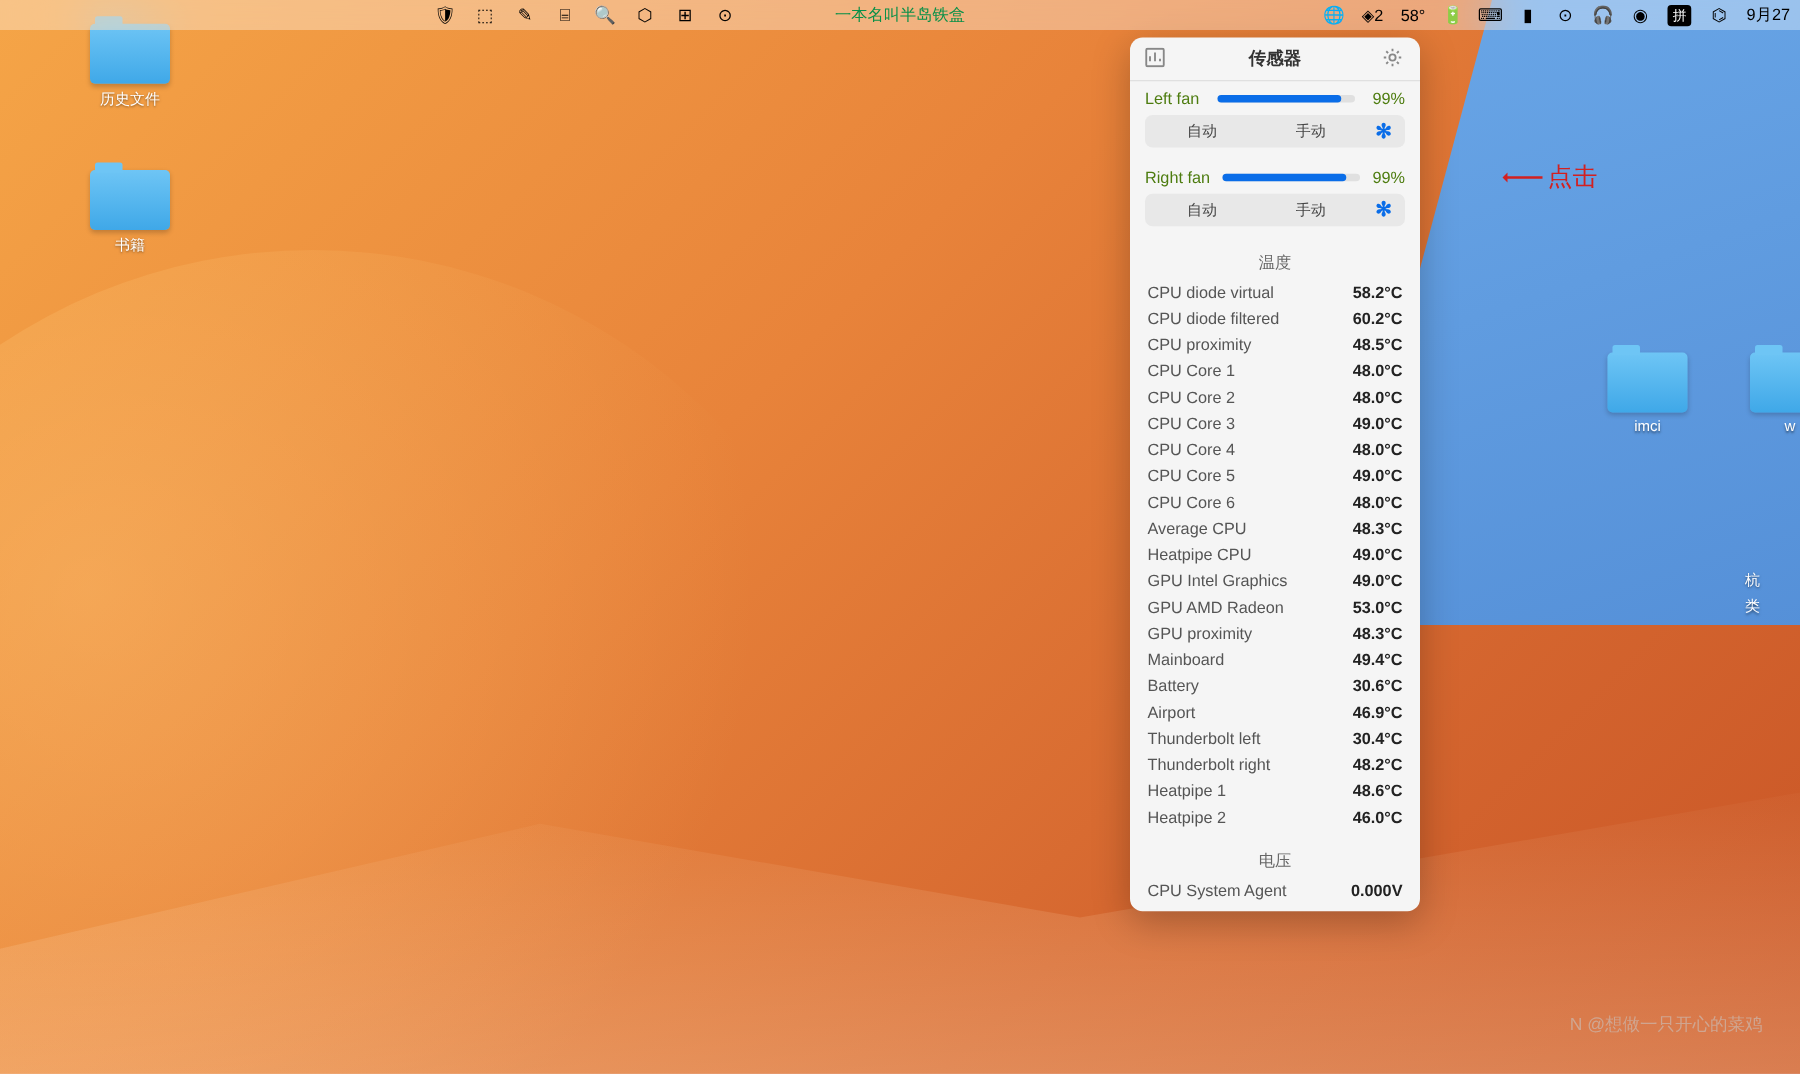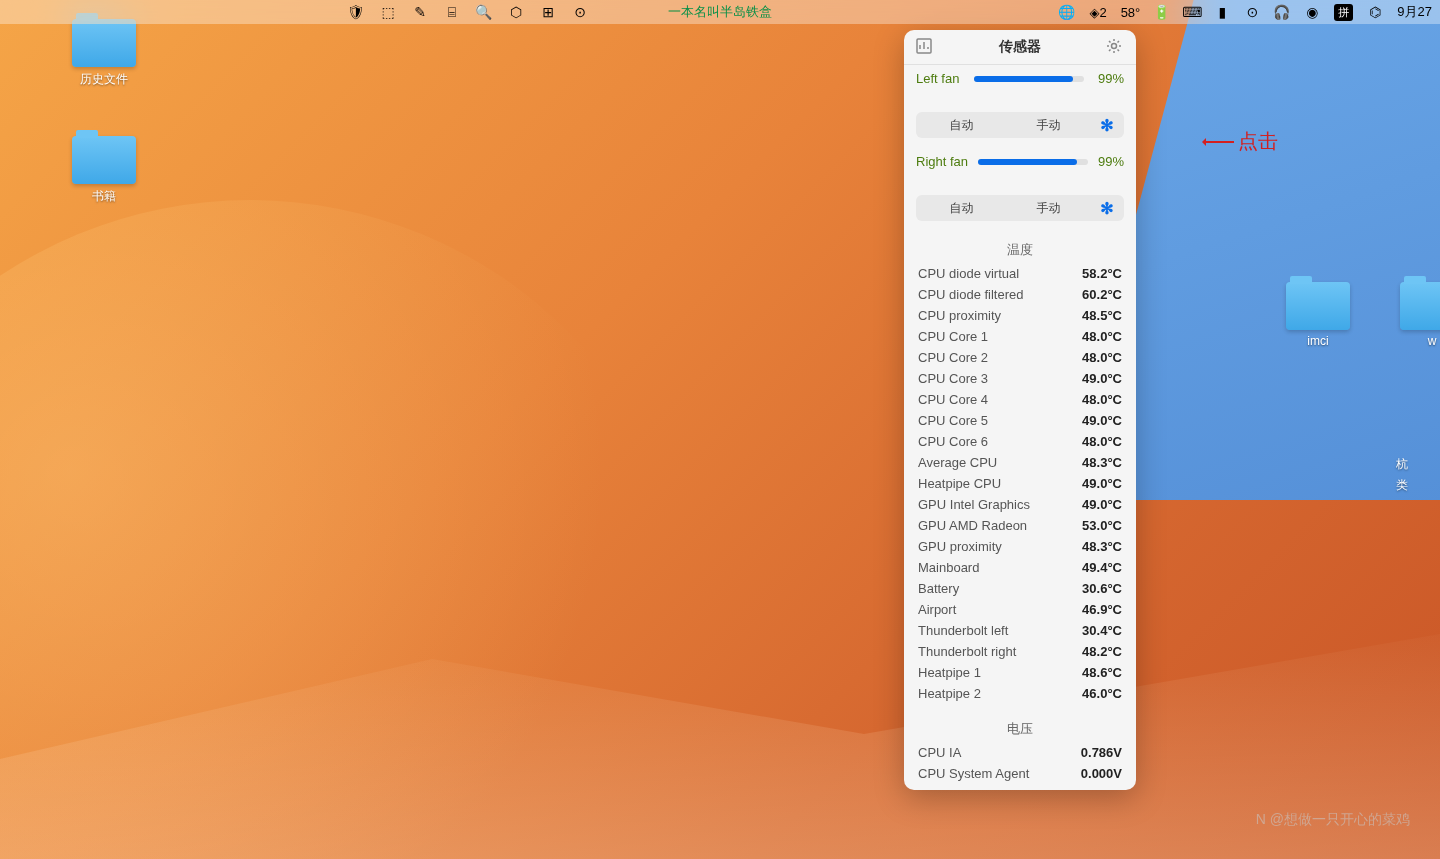--- a/index.html
+++ b/index.html
@@ -20,21 +20,21 @@
 .sensors-panel{position:absolute;left:904px;top:30px;width:232px;background:#f5f5f5;border-radius:10px;box-shadow:0 8px 30px rgba(0,0,0,0.25);overflow:hidden;z-index:50;}
 .panel-header{display:flex;align-items:center;justify-content:space-between;padding:8px 12px;border-bottom:1px solid #e0e0e0;}
 .panel-title{font-size:14px;font-weight:600;color:#333;flex:1;text-align:center;}
 .header-icon{width:18px;height:18px;color:#888;cursor:pointer;}
 .section-header{display:flex;align-items:center;justify-content:center;padding:6px 0;font-size:13px;color:#666;position:relative;}
 .sliders-icon{position:absolute;right:12px;color:#999;font-size:12px;}
 .fan-block{padding:4px 12px 10px;}
 .fan-row{display:flex;align-items:center;justify-content:space-between;font-size:13px;color:#4d7c0f;padding:2px 0;}
 .fan-bar{flex:1;height:6px;background:#e0e0e0;border-radius:3px;margin:0 10px;position:relative;max-width:110px;}
 .fan-bar-fill{position:absolute;left:0;top:0;bottom:0;background:#0a6de8;border-radius:3px;}
-.seg-control{display:flex;margin-top:24px;background:#e8e8e8;border-radius:6px;padding:2px;height:26px;}
+.seg-control{display:flex;margin-top:4px;background:#e8e8e8;border-radius:6px;padding:2px;height:26px;}
 .seg-btn{flex:1;border:none;background:transparent;font-size:12px;color:#444;cursor:pointer;border-radius:4px;display:flex;align-items:center;justify-content:center;}
 .seg-btn.snow{flex:0 0 30px;color:#0a6de8;font-size:16px;font-weight:bold;}
 .temp-section{padding:6px 0;}
 .temp-header{text-align:center;font-size:13px;color:#666;padding:4px 0;}
 .temp-row{display:flex;justify-content:space-between;padding:3px 14px;font-size:13px;}
 .temp-name{color:#555;}
 .temp-val{color:#222;font-weight:600;}
 .annotation{position:absolute;left:1204px;top:128px;color:#d32020;font-size:20px;z-index:60;display:flex;align-items:center;}
 .arrow{width:30px;height:2px;background:#d32020;position:relative;margin-right:4px;}
 .arrow::before{content:"";position:absolute;left:-6px;top:-3px;border:4px solid transparent;border-right-color:#d32020;}
@@ -228,24 +228,20 @@
         <div class="temp-row">
           <span class="temp-name">Heatpipe 2</span>
           <span class="temp-val">46.0°C</span>
         </div>
       </div>
   </div>
   <div class="temp-section">
     <div class="temp-header">电压</div>
     <div id="volts-container">
         <div class="temp-row">
-          <span class="temp-name">CPU IA</span>
-          <span class="temp-val">0.786V</span>
-        </div>
-        <div class="temp-row">
           <span class="temp-name">CPU System Agent</span>
           <span class="temp-val">0.000V</span>
         </div>
       </div>
   </div>
 </div>
 
 <div class="annotation">
   <div class="arrow"></div>
   <span>点击</span>

